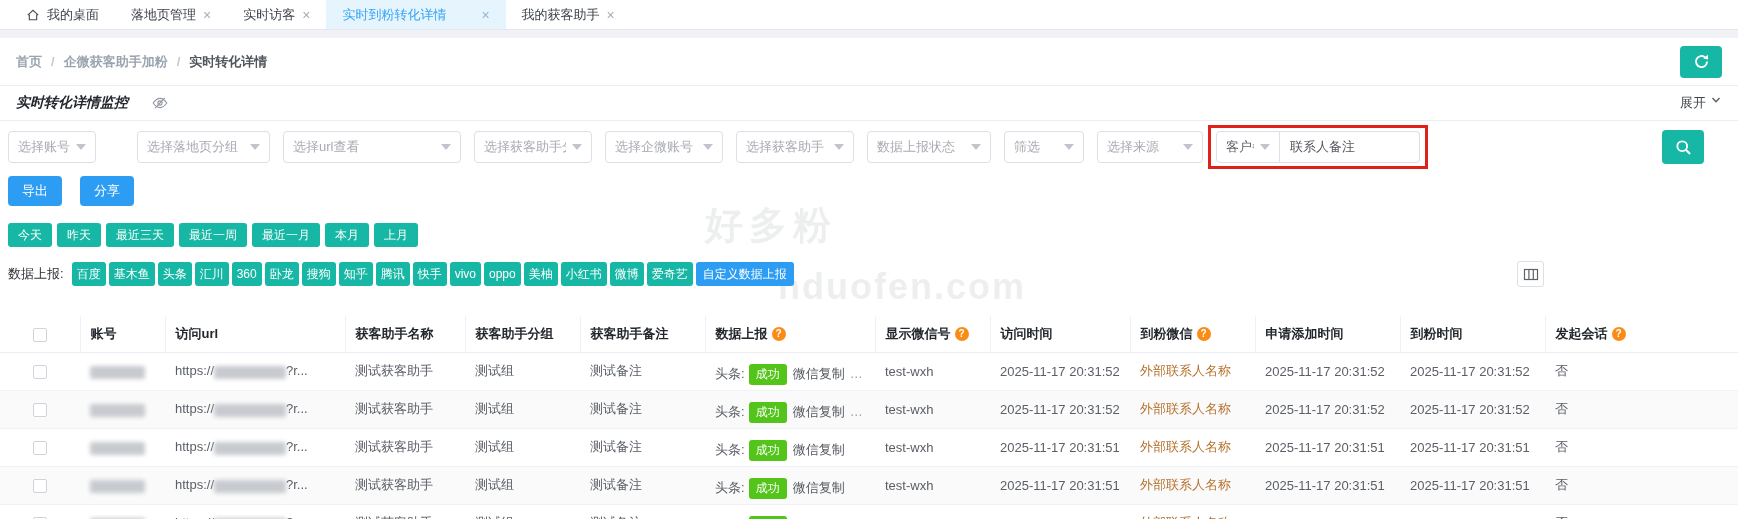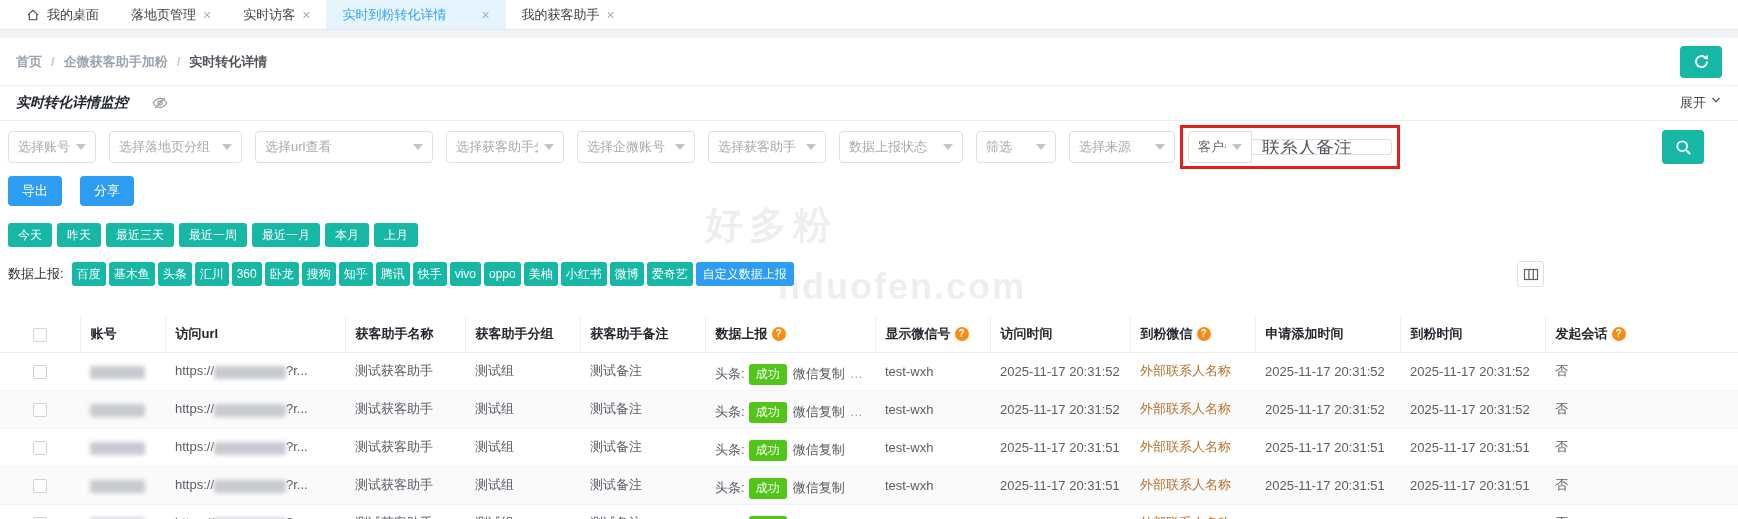--- a/index.html
+++ b/index.html
@@ -26,27 +26,27 @@
   
   .section-row { height:35px; display:flex; align-items:center; justify-content:space-between; padding:0 16px; border-bottom:1px solid #ebeef3; }
   .section-title { display:flex; align-items:center; gap:24px; font-size:14px; font-weight:700; color:#23272e;font-style:italic; }
   .expand { display:flex; gap:4px; font-size:13px; color:#41464c; cursor:pointer; }
 
   
   .filter-row { display:flex; align-items:center; gap:13px; padding:9px 8px 10px 8px; position:relative; }
   .sel { height:32px; border:1px solid #dcdfe6; border-radius:4px; background:#fff; display:flex; align-items:center; justify-content:space-between; padding:0 9px; font-size:13px; color:#a8abb2; cursor:pointer; overflow:hidden; white-space:nowrap; }
   .sel .txt { overflow:hidden; }
   .caret { width:0; height:0; border-left:5px solid transparent; border-right:5px solid transparent; border-top:6px solid #c0c4cc; flex:none; margin-left:6px; }
-  .w-account{width:88px;} .w-landing{width:133px;} .w-url{width:178px;}
+  .w-account{width:88px;} .w-landing{width:133px;margin-left:28px;} .w-url{width:178px;}
   .w-agroup{width:118px;} .w-wecom{width:118px;} .w-assist{width:118px;}
   .w-status{width:124px;} .w-shai{width:80px;} .w-source{width:106px;}
   .datebox { height:32px; border:1px solid #dcdfe6; border-radius:4px; display:flex; align-items:center; padding:0 10px; font-size:12.5px; color:#5f6369; white-space:nowrap; }
   .remark-wrap { position:relative; display:flex; align-items:center; }
   .remark-sel { width:64px; border-right:1px solid #dcdfe6; color:#5f6369; border-radius:4px 0 0 4px; }
-  .remark-input { width:140px; height:16px; border:1px solid #dcdfe6; border-left:none; border-radius:0 4px 4px 0; font-size:18px; color:#54585e; padding:0 10px; outline:none; font-family:inherit; }
+  .remark-input { width:140px; height:32px; border:1px solid #dcdfe6; border-left:none; border-radius:0 4px 4px 0; font-size:13px; color:#54585e; padding:0 10px; outline:none; font-family:inherit; }
   .red-ring { position:absolute; left:-8px; top:-6px; width:calc(100% + 16px); height:44px; border:3px solid #df2119; pointer-events:none; }
   .btn-search { width:42px; height:34px; margin-left:auto; margin-right:26px; background:#16b7a4; border:none; border-radius:4px; display:flex; align-items:center; justify-content:center; cursor:pointer; }
 
   
   .action-row { display:flex; gap:18px; margin:2px 8px 0 8px; }
   .btn-blue { height:30px; padding:0 14px; background:#2d9cf3; color:#fff; font-size:13px; border:none; border-radius:4px; cursor:pointer; }
 
   
   .quick-row { display:flex; gap:5px; margin:17px 8px 0 8px; position:relative; z-index:2; }
   .btn-teal { height:24px; padding:0 10px; background:#16b7a4; color:#fff; font-size:12px; border:none; border-radius:3px; cursor:pointer; white-space:nowrap; }

